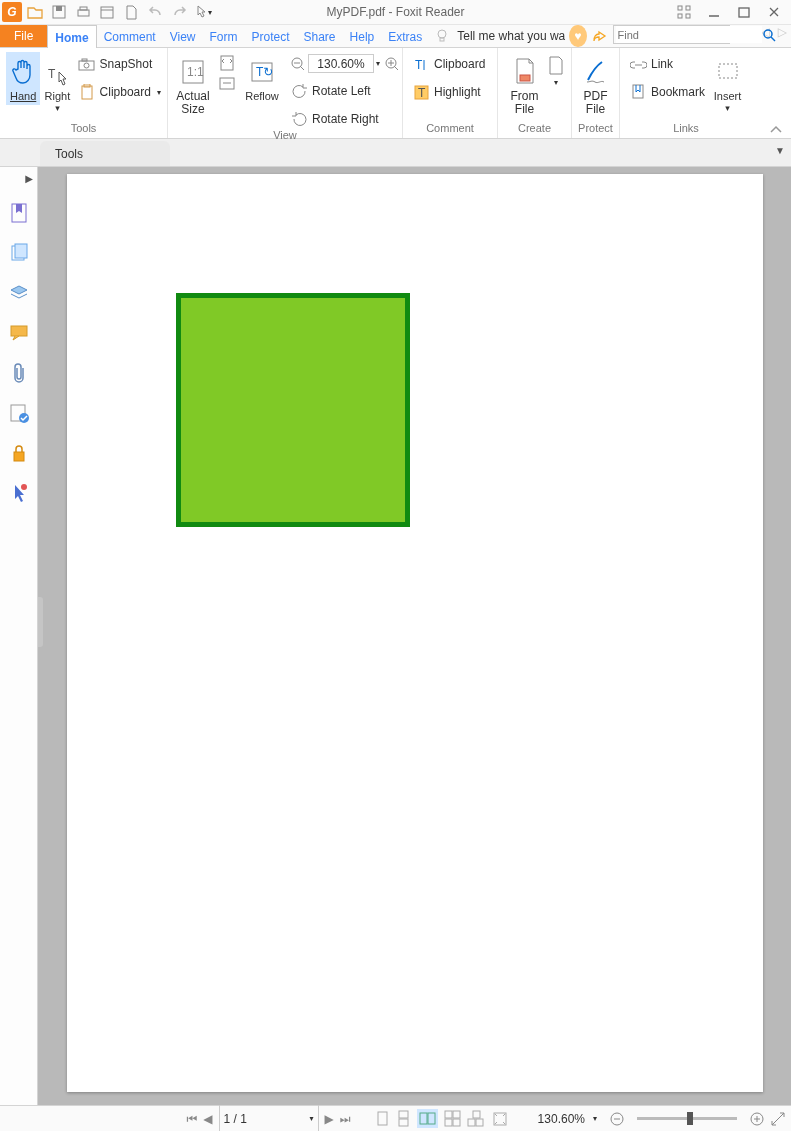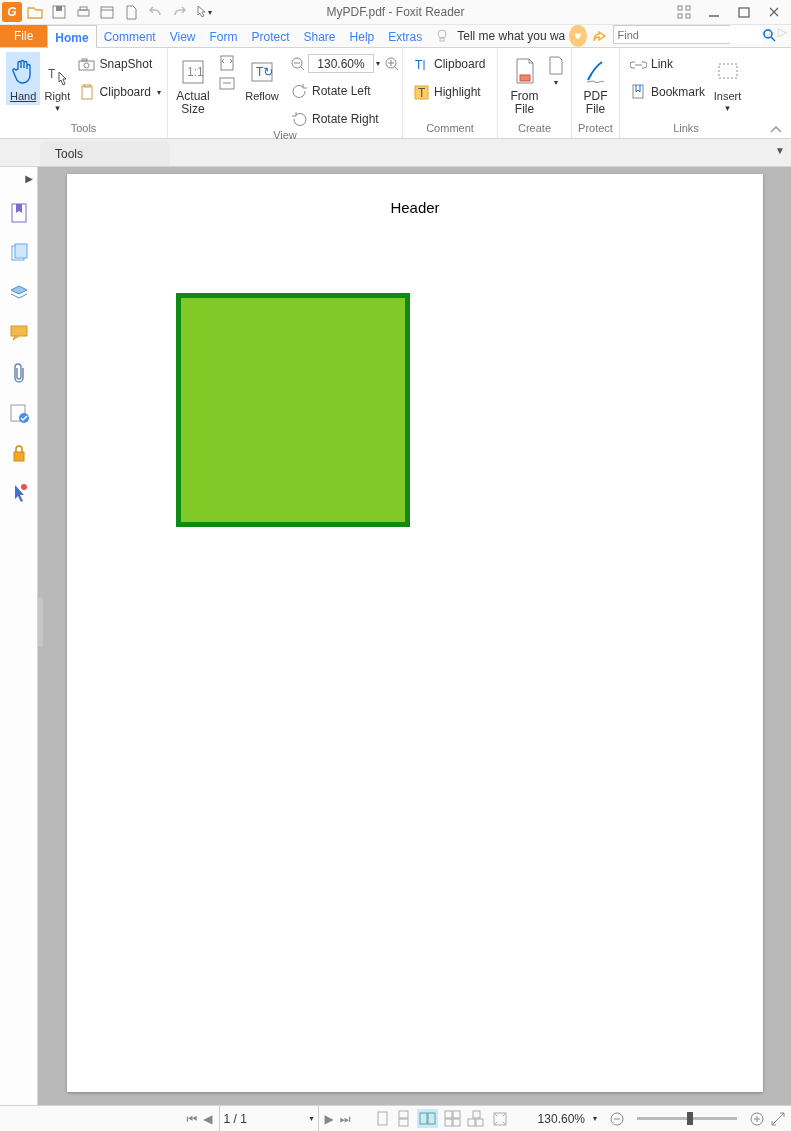--- a/index.html
+++ b/index.html
@@ -500,21 +500,20 @@
     <span class="sb-icon">
         <svg width="18" height="22">
           <path d="M5 3l0 14 3-3 3 6 2-1-3-6 4 0z" fill="#4a6fd1"></path>
           <circle cx="14" cy="5" r="3" fill="#e25555"></circle>
         </svg>
       </span>
   </div>
   <div class="viewer">
     <div class="grab"></div>
     <div class="page">
-      <div class="hdr">Header</div>
       <div class="rect"></div>
     </div>
   </div>
 </div>
 
 <div class="statusbar">
   <div class="flex"></div>
   <span class="sb">⏮</span>
   <span class="sb">◀</span>
   <div class="pagein">

